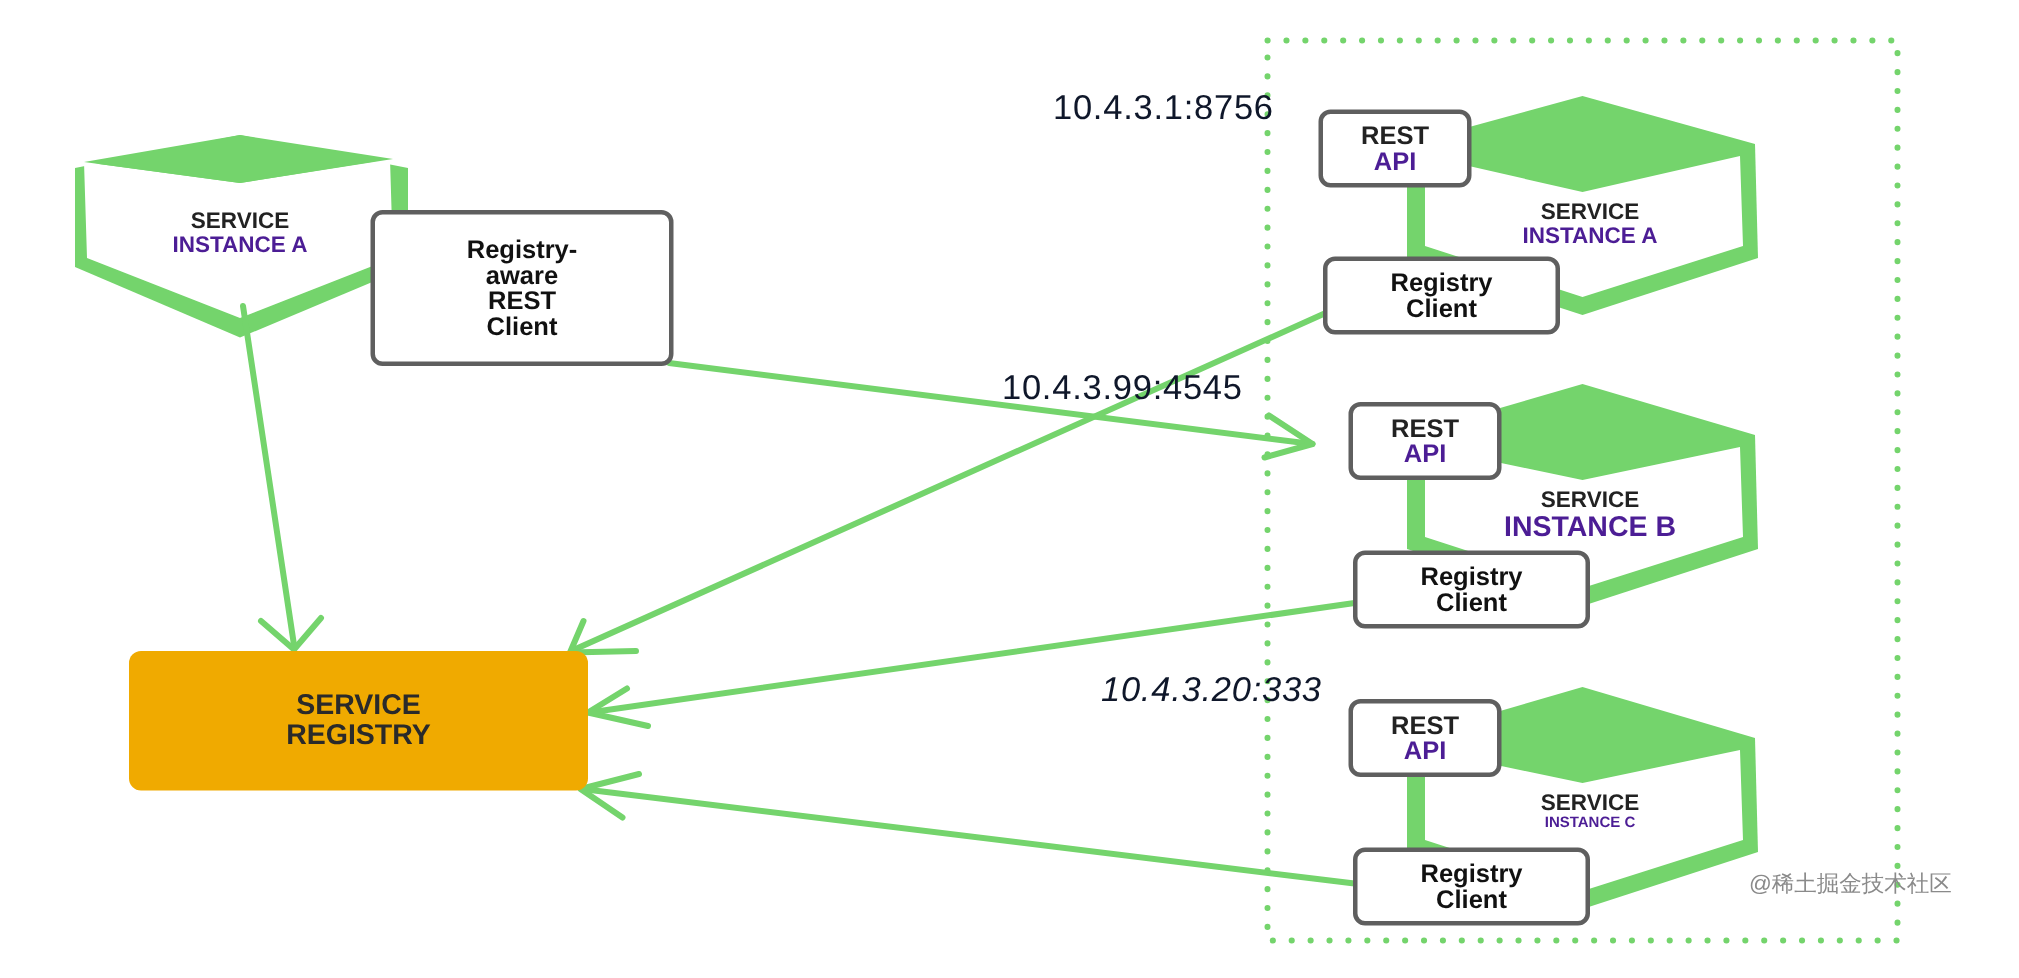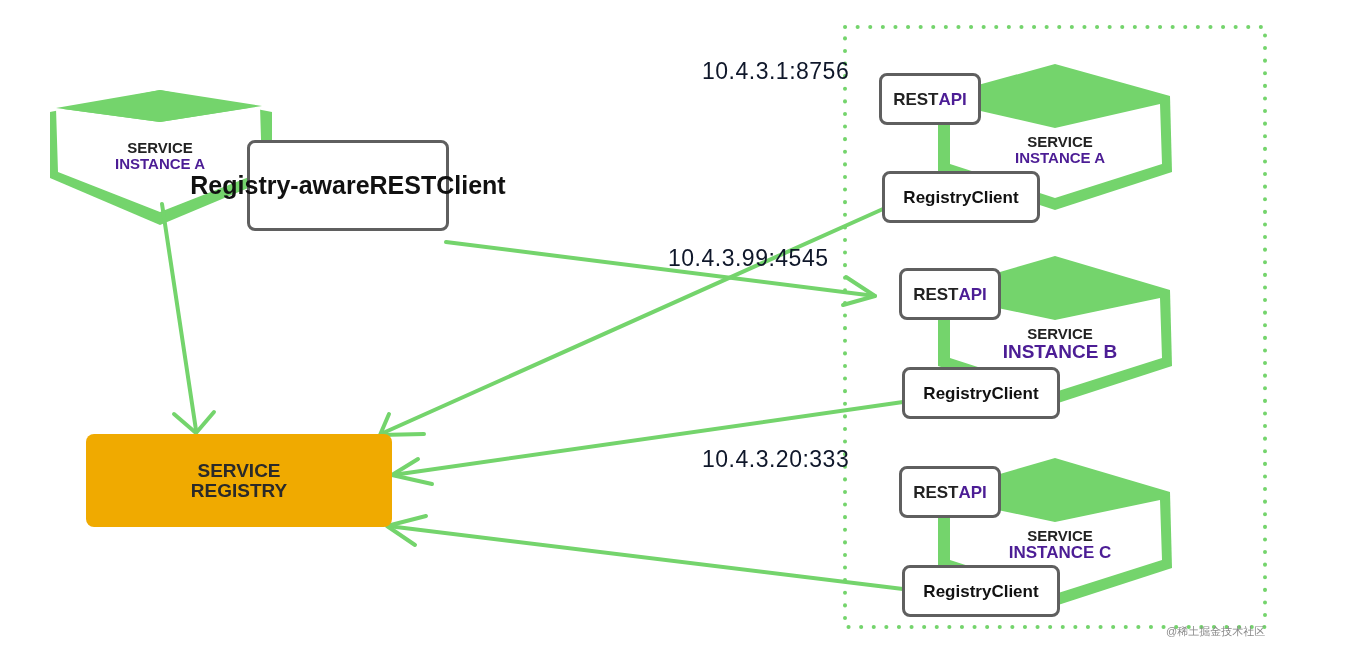--- a/index.html
+++ b/index.html
@@ -3,28 +3,28 @@
   <meta charset="utf-8">
   <style>
     html, body { margin: 0; padding: 0; background: #ffffff; }
     body { width: 1346px; height: 652px; position: relative; overflow: hidden;
            font-family: "Liberation Sans", "DejaVu Sans", sans-serif; }
     #canvas { position: absolute; left: 0; top: 0; width: 1346px; height: 652px; }
     .lbl { position: absolute; text-align: center; font-weight: bold; line-height: 1; }
     .dark { color: #222222; }
     .green { color: #4c1d95; }
     .box { position: absolute; background: #ffffff; border: 3px solid #5f5f5f; border-radius: 8px;
-           box-sizing: border-box; display: flex; flex-direction: row; align-items: center;
+           box-sizing: border-box; display: flex; flex-direction: column; align-items: center;
            justify-content: center; font-weight: bold; line-height: 1; }
     .ip { position: absolute; font-size: 23px; color: #0f172a; letter-spacing: 0.5px; }
     .registry { position: absolute; left: 86px; top: 434px; width: 306px; height: 93px;
                 background: #f0aa00; border-radius: 8px; display: flex; flex-direction: column;
                 align-items: center; justify-content: center; font-weight: bold; font-size: 19px;
                 color: #2a2a2a; line-height: 1.05; }
-    .watermark { position: absolute; left: 1166px; top: 624px; font-size: 11px; color: #8a8a8a; text-align: center; }
+    .watermark { position: absolute; left: 1166px; top: 580px; font-size: 15px; color: #8a8a8a; text-align: center; }
   </style>
 </head>
 <body>
 
 <svg id="canvas" width="1346" height="652" viewBox="0 0 1346 652">
 
   <rect x="845" y="27" width="420" height="600" fill="none" stroke="#74d46c" stroke-width="4" stroke-dasharray="0.1 12.5" stroke-linecap="round"></rect>
 
   <g>
     <polygon points="160,90 272,112 272,178 160,225 50,178 50,112" fill="#74d46c"></polygon>
@@ -60,21 +60,21 @@
     <polyline points="418,459 392,475 432,484"></polyline>
 
     <line x1="903" y1="589" x2="388" y2="526"></line>
     <polyline points="426,516 387,526 415,545"></polyline>
   </g>
 </svg>
 
 <div class="lbl dark" style="left:70px; top:140px; width:180px; font-size:15px;">SERVICE</div>
 <div class="lbl green" style="left:70px; top:156px; width:180px; font-size:15px;">INSTANCE A</div>
 
-<div class="box" style="left:247px; top:140px; width:202px; height:91px; font-size:25px; color:#111;">
+<div class="box" style="left:247px; top:140px; width:202px; height:104px; font-size:17px; color:#111;">
   <span>Registry-</span>
   <span>aware</span>
   <span>REST</span>
   <span>Client</span>
 </div>
 
 <div class="registry">
   <span>SERVICE</span>
   <span>REGISTRY</span>
 </div>
@@ -96,25 +96,25 @@
   <span class="dark">REST</span>
   <span class="green">API</span>
 </div>
 <div class="lbl dark" style="left:975px; top:326px; width:170px; font-size:15px;">SERVICE</div>
 <div class="lbl green" style="left:975px; top:342px; width:170px; font-size:19px;">INSTANCE B</div>
 <div class="box" style="left:902px; top:367px; width:158px; height:52px; font-size:17px; color:#111;">
   <span>Registry</span>
   <span>Client</span>
 </div>
 
-<div class="ip" style="left:702px; top:446px;">10.4.3.20:333</div>
+<div class="ip" style="left:734px; top:446px;font-style:italic;">10.4.3.20:333</div>
 <div class="box" style="left:899px; top:466px; width:102px; height:52px; font-size:17px;">
   <span class="dark">REST</span>
   <span class="green">API</span>
 </div>
 <div class="lbl dark" style="left:975px; top:528px; width:170px; font-size:15px;">SERVICE</div>
-<div class="lbl green" style="left:975px; top:544px; width:170px; font-size:17px;">INSTANCE C</div>
+<div class="lbl green" style="left:975px; top:544px; width:170px; font-size:10px;">INSTANCE C</div>
 <div class="box" style="left:902px; top:565px; width:158px; height:52px; font-size:17px; color:#111;">
   <span>Registry</span>
   <span>Client</span>
 </div>
 
 <div class="watermark">@稀土掘金技术社区</div>
 
 </body></html>

